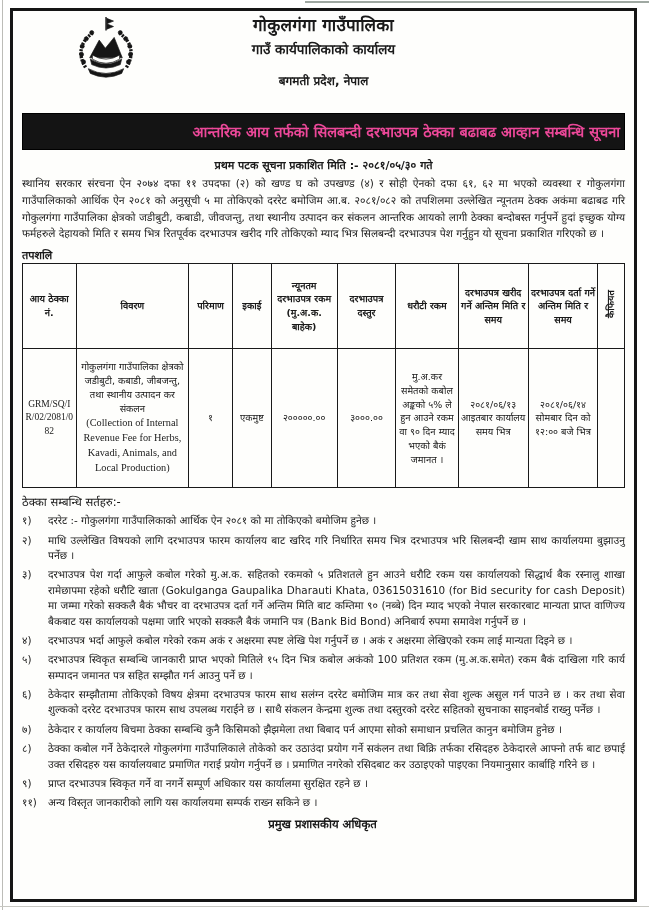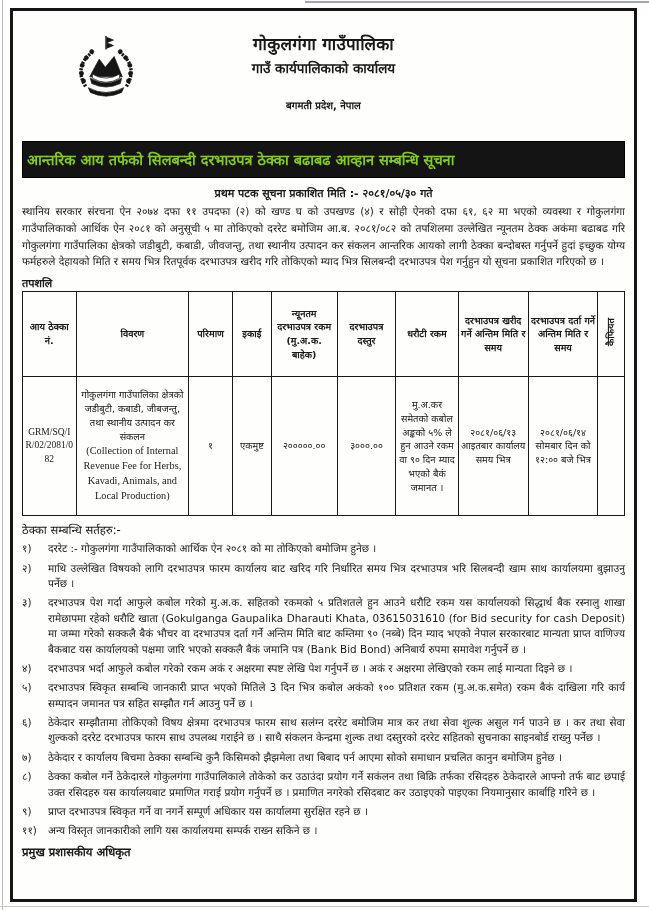--- a/index.html
+++ b/index.html
@@ -9,34 +9,34 @@
     color:#1a1a1a;-webkit-font-smoothing:antialiased;
   }
   .page{position:relative;width:649px;height:910px;overflow:hidden;background:#fff;}
   .scan-line-left{position:absolute;left:2px;top:0;width:1px;height:910px;background:#bcbcb8;}
   .scan-line-top{position:absolute;left:305px;top:1px;right:0;height:2px;background:#9fa8a2;}
   .scan-line-bottom{position:absolute;left:0;bottom:3px;width:100%;height:1px;background:#c7c7c2;}
 
   .frame{
     position:absolute;left:10px;top:8px;width:627px;height:894px;
     box-sizing:border-box;border:3px solid #151515;background:#fefefc;
-    padding:19px 9px 0 9px;overflow:hidden;
+    padding:0 9px 0 9px;overflow:hidden;
   }
 
   
   .letterhead{position:relative;text-align:center;padding-top:2px;min-height:86px;}
   .logo{position:absolute;left:50px;top:2px;width:68px;height:76px;}
   .h-muni{font-size:17px;font-weight:bold;letter-spacing:.2px;}
   .h-office{font-size:13.5px;font-weight:bold;margin-top:4px;}
   .h-addr{font-size:10px;font-weight:bold;margin-top:6px;}
-  .h-prov{font-size:10px;font-weight:bold;margin-top:21px;}
+  .h-prov{font-size:12px;font-weight:bold;margin-top:14px;}
 
   .banner{
-    margin-top:23px;background:#141414;color:#84cc16;border:1px solid #000;
-    font-weight:bold;font-size:14.5px;text-align:left;padding:7px 4px 8px;
+    margin-top:14px;background:#141414;color:#ec4899;border:1px solid #000;
+    font-weight:bold;font-size:14.5px;text-align:right;padding:7px 4px 8px;
   }
 
   .date-line{text-align:center;font-weight:bold;font-size:11px;margin:7px 0 3px;}
 
   .intro{font-size:10.5px;line-height:1.6;text-align:justify;margin:2px 0 5px;}
 
   .tbl-title{font-weight:bold;font-size:11px;margin:0 0 1px;}
 
   table.tender{width:100%;border-collapse:collapse;table-layout:fixed;}
   table.tender th,table.tender td{
@@ -50,21 +50,21 @@
   .desc-en{font-family:"Liberation Serif",serif;font-size:10.3px;display:block;margin-top:1px;}
   th.vert{padding:0;}
   th.vert span{writing-mode:vertical-rl;transform:rotate(180deg);display:inline-block;line-height:1;}
 
   .terms-heading{font-weight:normal;font-size:11.5px;margin:6px 0 4px;}
   ol.terms{list-style:none;margin:0;padding:0;}
   li.term{display:flex;gap:5px;margin-bottom:4px;font-size:10.4px;line-height:1.48;}
   .term-num{flex:0 0 21px;}
   .term-text{flex:1;text-align:justify;}
 
-  .signature{text-align:left;font-weight:bold;font-size:11.5px;margin-top:5px;padding-right:2px;}
+  .signature{text-align:center;font-weight:bold;font-size:11.5px;margin-top:5px;padding-right:2px;}
 </style>
 </head>
 <body>
 
 <div class="page">
   <div class="scan-line-left"></div>
   <div class="scan-line-top"></div>
   <div class="scan-line-bottom"></div>
 
   <div class="frame">
@@ -178,21 +178,21 @@
     <span class="term-text">दरभाउपत्र पेश गर्दा आफुले कबोल गरेको मु.अ.क. सहितको रकमको ५ प्रतिशतले हुन आउने धरौटि रकम यस कार्यालयको सिद्धार्थ बैक रस्नालु शाखा रामेछापमा रहेको धरौटि खाता (Gokulganga Gaupalika Dharauti Khata, 03615031610 (for Bid security for cash Deposit) मा जम्मा गरेको सक्कलै बैकं भौचर वा दरभाउपत्र दर्ता गर्ने अन्तिम मिति बाट कम्तिमा ९० (नब्बे) दिन म्याद भएको नेपाल सरकारबाट मान्यता प्राप्त वाणिज्य बैकबाट यस कार्यालयको पक्षमा जारि भएको सक्कलै बैकं जमानि पत्र (Bank Bid Bond) अनिबार्य रुपमा समावेश गर्नुपर्ने छ ।</span>
   </li>
 
   <li class="term">
     <span class="term-num">४)</span>
     <span class="term-text">दरभाउपत्र भर्दा आफुले कबोल गरेको रकम अकं र अक्षरमा स्पष्ट लेखि पेश गर्नुपर्ने छ । अकं र अक्षरमा लेखिएको रकम लाई मान्यता दिइने छ ।</span>
   </li>
 
   <li class="term">
     <span class="term-num">५)</span>
-    <span class="term-text">दरभाउपत्र स्विकृत सम्बन्धि जानकारी प्राप्त भएको मितिले 3 दिन भित्र कबोल अकंको १०० प्रतिशत रकम (मु.अ.क.समेत) रकम बैकं दाखिला गरि कार्य सम्पादन जमानत पत्र सहित सम्झौत गर्न आउनु पर्ने छ ।</span>
+    <span class="term-text">दरभाउपत्र स्विकृत सम्बन्धि जानकारी प्राप्त भएको मितिले १५ दिन भित्र कबोल अकंको 100 प्रतिशत रकम (मु.अ.क.समेत) रकम बैकं दाखिला गरि कार्य सम्पादन जमानत पत्र सहित सम्झौत गर्न आउनु पर्ने छ ।</span>
   </li>
 
   <li class="term">
     <span class="term-num">६)</span>
     <span class="term-text">ठेकेदार सम्झौतामा तोकिएको विषय क्षेत्रमा दरभाउपत्र फारम साथ सलंग्न दररेट बमोजिम मात्र कर तथा सेवा शुल्क असुल गर्न पाउने छ । कर तथा सेवा शुल्कको दररेट दरभाउपत्र फारम साथ उपलब्ध गराईने छ । साथै संकलन केन्द्रमा शुल्क तथा दस्तुरको दररेट सहितको सुचनाका साइनबोर्ड राख्नु पर्नेछ ।</span>
   </li>
 
   <li class="term">
     <span class="term-num">७)</span>
     <span class="term-text">ठेकेदार र कार्यालय बिचमा ठेक्का सम्बन्धि कुनै किसिमको झैझमेला तथा बिबाद पर्न आएमा सोको समाधान प्रचलित कानुन बमोजिम हुनेछ ।</span>

